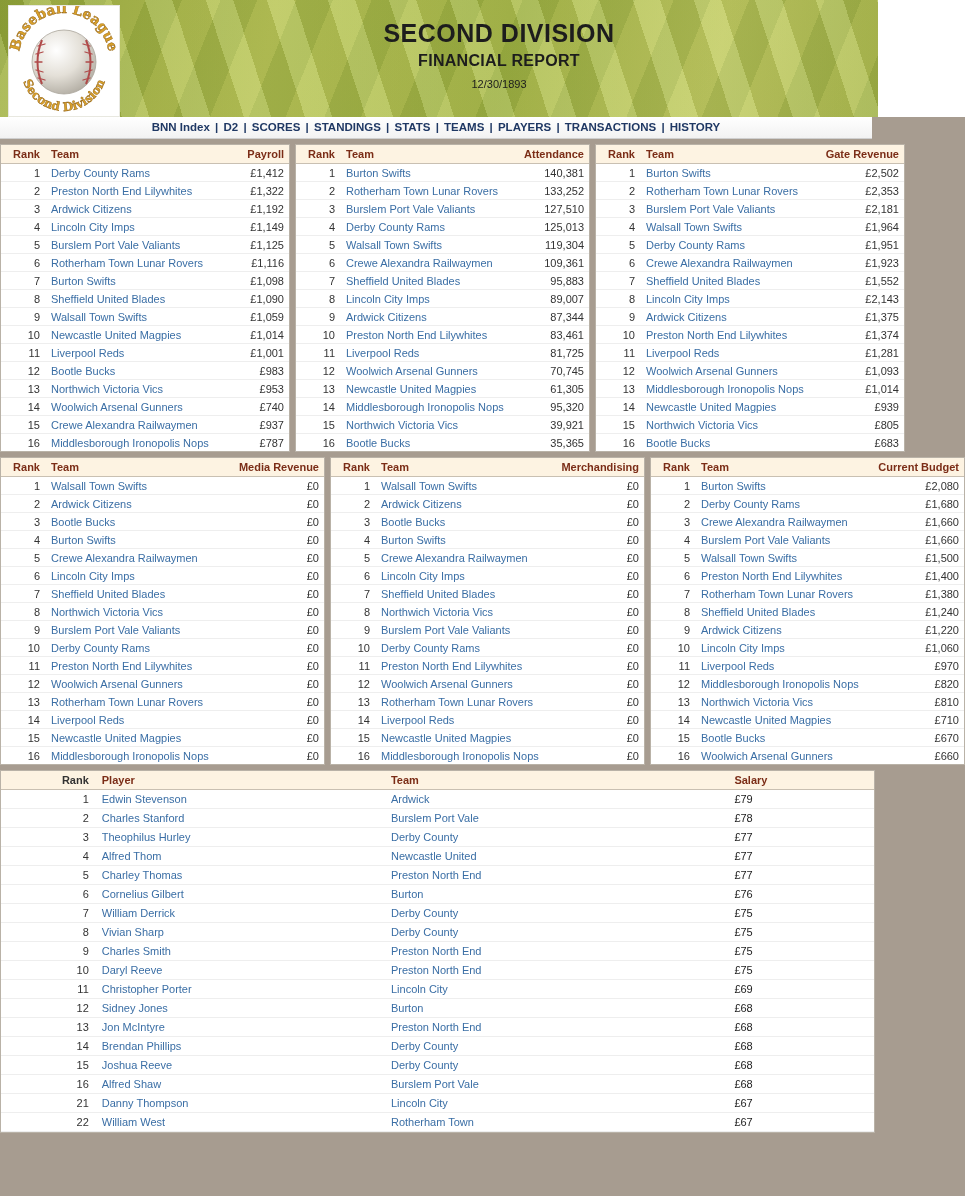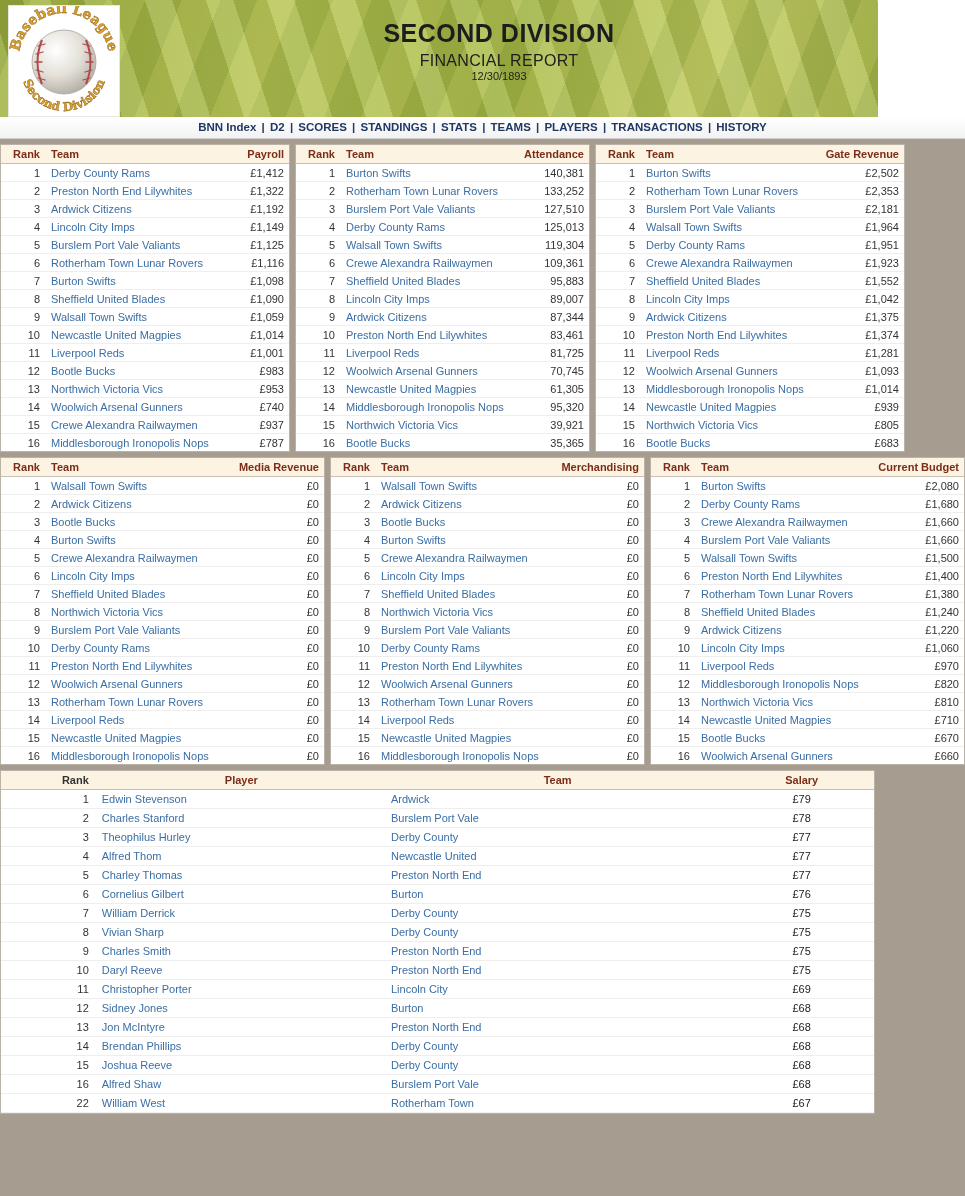--- a/index.html
+++ b/index.html
@@ -77,34 +77,34 @@
   }
   .title-main {
     font-size: 25px;
     font-weight: bold;
     color: #1d1d1d;
     letter-spacing: 0.5px;
     line-height: 1.1;
   }
   .title-sub {
     font-size: 16px;
-    font-weight: normal;
+    font-weight: bold;
     color: #1d1d1d;
     margin-top: 4px;
     letter-spacing: 0.3px;
   }
   .title-date {
     font-size: 11px;
     color: #1d1d1d;
-    margin-top: 0;
+    margin-top: 8px;
   }
 
   
   .navbar {
-    width: 965px;
+    width: 872px;
     height: 22px;
     background: linear-gradient(#ffffff, #f2f2f2);
     border-bottom: 1px solid #cfcfcf;
     text-align: center;
     box-sizing: border-box;
   }
   .navbar-inner {
     display: inline-block;
     padding-top: 4px;
     font-size: 11.5px;
@@ -191,40 +191,40 @@
     width: 100%;
     border-collapse: collapse;
     font-size: 11px;
   }
   table.players-table th {
     background: #fdf3e2;
     color: #7b2d17;
     font-weight: bold;
     padding: 3px 5px;
     border-bottom: 1px solid #c9c0b2;
-    text-align: center;
+    text-align: left;
     white-space: nowrap;
   }
   table.players-table td {
     padding: 1px 5px;
     border-bottom: 1px solid #eeeeee;
     height: 16px;
     white-space: nowrap;
   }
   table.players-table td.rank,
   table.players-table th.rank {
     text-align: right;
     width: 40px;
     padding-right: 8px;
     color: #333333;
   }
   table.players-table th.player, table.players-table td.player { width: 150px; }
   table.players-table th.team, table.players-table td.team { width: 180px; }
   table.players-table th.salary, table.players-table td.salary {
-    text-align: center;
+    text-align: left;
     width: 70px;
   }
   .player-link {
     color: #3a6ea5;
     text-decoration: none;
     cursor: pointer;
   }
 </style>
 </head>
 <body>
@@ -510,21 +510,21 @@
             <td class="num val">£1,923</td>
           </tr>
           <tr>
             <td class="rank">7</td>
             <td><span class="team-link">Sheffield United Blades</span></td>
             <td class="num val">£1,552</td>
           </tr>
           <tr>
             <td class="rank">8</td>
             <td><span class="team-link">Lincoln City Imps</span></td>
-            <td class="num val">£1,042</td>
+            <td class="num val">£2,143</td>
           </tr>
           <tr>
             <td class="rank">9</td>
             <td><span class="team-link">Ardwick Citizens</span></td>
             <td class="num val">£1,375</td>
           </tr>
           <tr>
             <td class="rank">10</td>
             <td><span class="team-link">Preston North End Lilywhites</span></td>
             <td class="num val">£1,374</td>
@@ -949,20 +949,26 @@
           <td class="team"><span class="team-link">Derby County</span></td>
           <td class="salary val">£68</td>
         </tr>
         <tr>
           <td class="rank">16</td>
           <td class="player"><span class="player-link">Alfred Shaw</span></td>
           <td class="team"><span class="team-link">Burslem Port Vale</span></td>
           <td class="salary val">£68</td>
         </tr>
         <tr>
+          <td class="rank">21</td>
+          <td class="player"><span class="player-link">Danny Thompson</span></td>
+          <td class="team"><span class="team-link">Lincoln City</span></td>
+          <td class="salary val">£67</td>
+        </tr>
+        <tr>
           <td class="rank">22</td>
           <td class="player"><span class="player-link">William West</span></td>
           <td class="team"><span class="team-link">Rotherham Town</span></td>
           <td class="salary val">£67</td>
         </tr>
       </tbody>
   </table>
 </div>
 
 </body></html>

